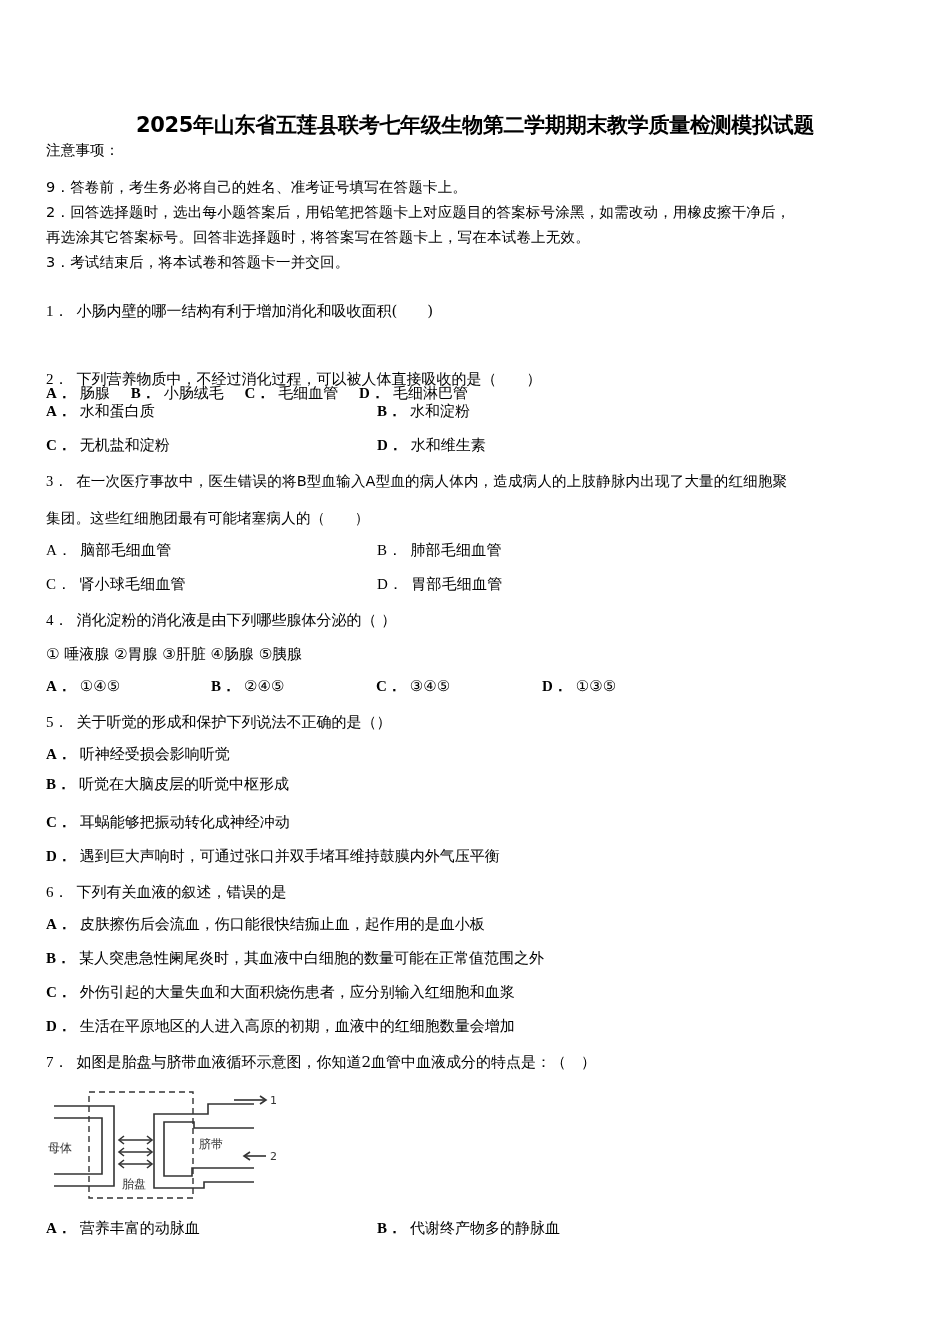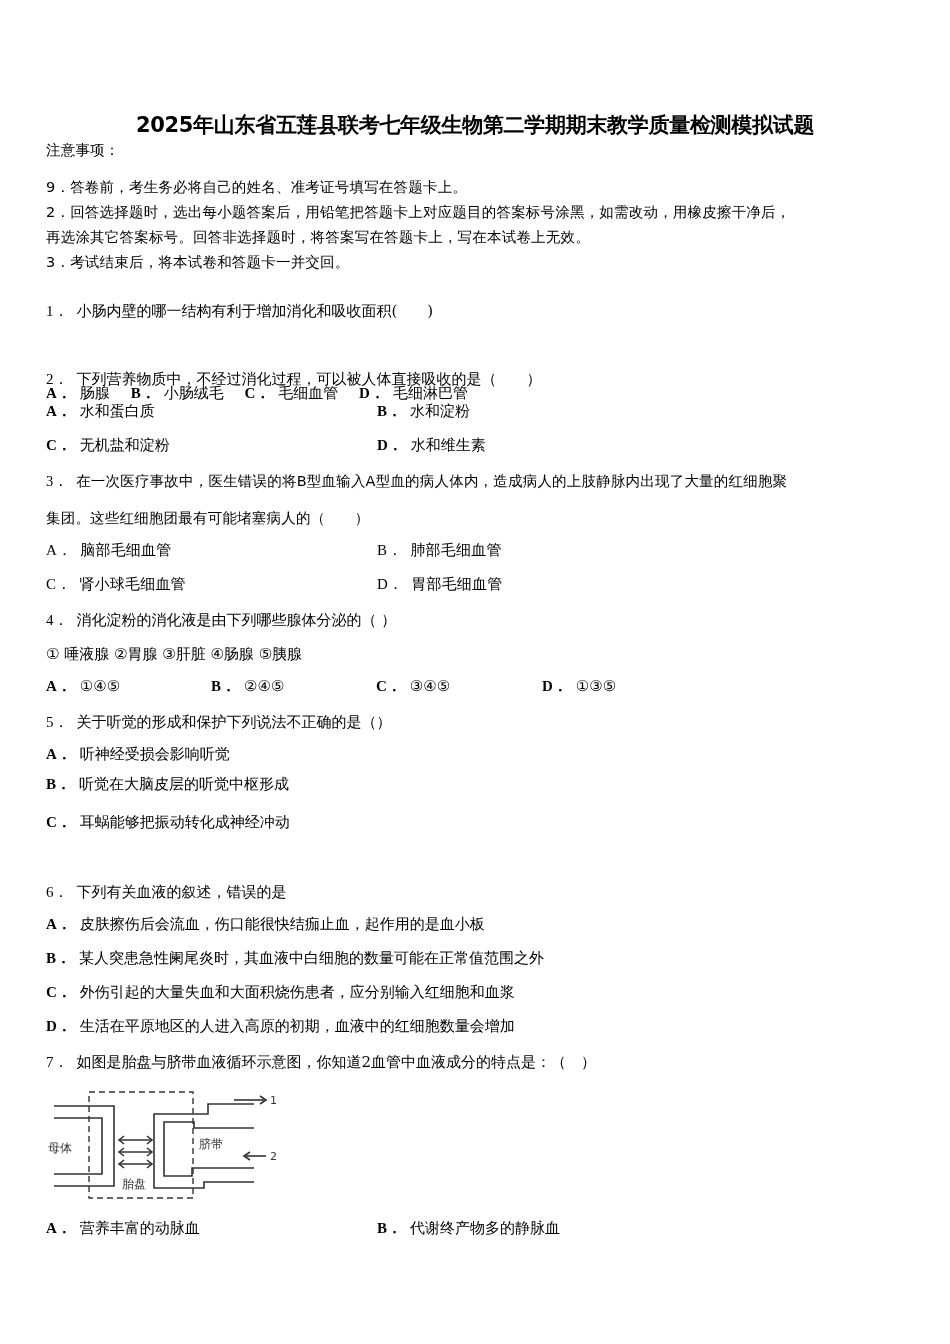--- a/index.html
+++ b/index.html
@@ -62,20 +62,21 @@
   <div class="opt" style="left:211px; top:678px;"><span class="lbl">B．</span><span>②④⑤</span></div>
   <div class="opt" style="left:376px; top:678px;"><span class="lbl">C．</span><span>③④⑤</span></div>
   <div class="opt" style="left:542px; top:678px;"><span class="lbl">D．</span><span>①③⑤</span></div>
 
   <div class="line" style="top:712px;">
     <span class="qnum">5．</span><span>关于听觉的形成和保护下列说法不正确的是（）</span>
   </div>
   <div class="opt" style="left:46px; top:746px;"><span class="lbl">A．</span><span>听神经受损会影响听觉</span></div>
   <div class="opt" style="left:46px; top:776px;"><span class="lbl">B．</span><span>听觉在大脑皮层的听觉中枢形成</span></div>
   <div class="opt" style="left:46px; top:814px;"><span class="lbl">C．</span><span>耳蜗能够把振动转化成神经冲动</span></div>
+  <div class="opt" style="left:46px; top:848px;"><span class="lbl">D．</span><span>遇到巨大声响时，可通过张口并双手堵耳维持鼓膜内外气压平衡</span></div>
 
   <div class="line" style="top:882px;">
     <span class="qnum">6．</span><span>下列有关血液的叙述，错误的是</span>
   </div>
   <div class="opt" style="left:46px; top:950px;"><span class="lbl">B．</span><span>某人突患急性阑尾炎时，其血液中白细胞的数量可能在正常值范围之外</span></div>
   <div class="opt" style="left:46px; top:916px;"><span class="lbl">A．</span><span>皮肤擦伤后会流血，伤口能很快结痂止血，起作用的是血小板</span></div>
   <div class="opt" style="left:46px; top:984px;"><span class="lbl">C．</span><span>外伤引起的大量失血和大面积烧伤患者，应分别输入红细胞和血浆</span></div>
   <div class="opt" style="left:46px; top:1018px;"><span class="lbl">D．</span><span>生活在平原地区的人进入高原的初期，血液中的红细胞数量会增加</span></div>
 
   <div class="line" style="top:1052px;">

